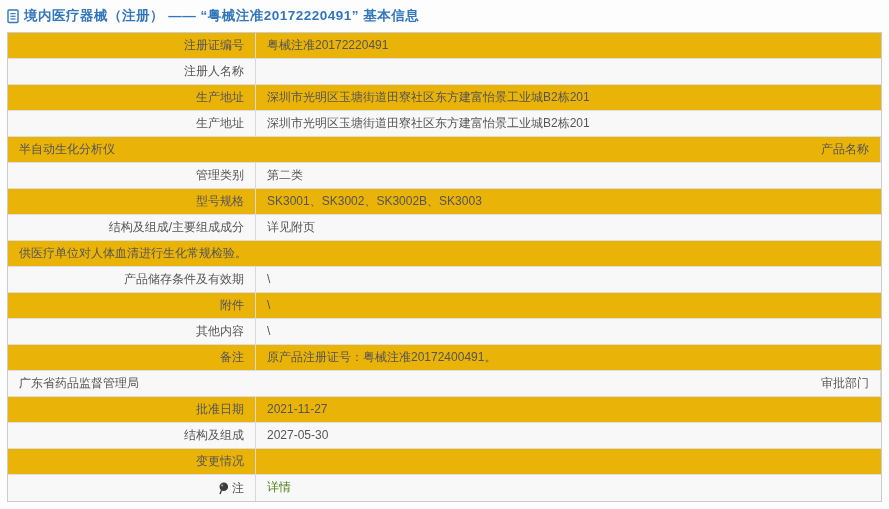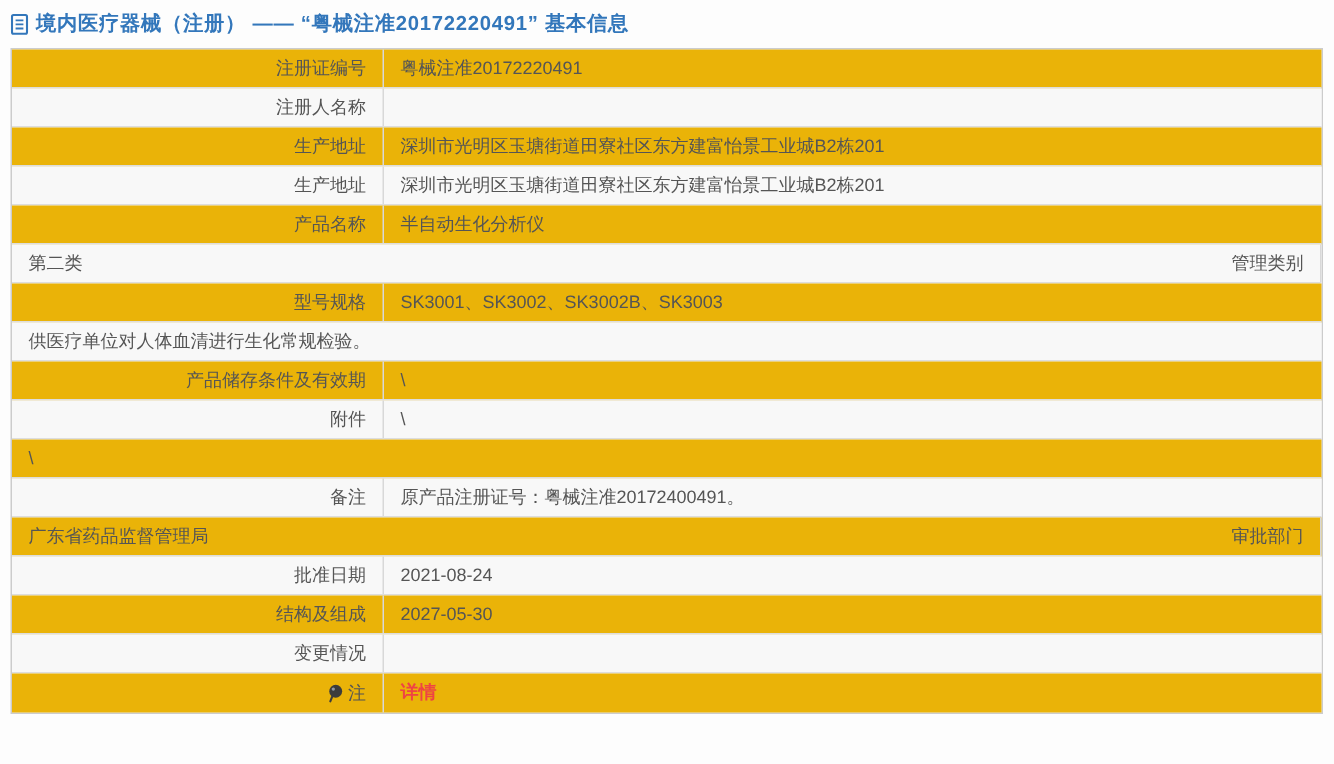--- a/index.html
+++ b/index.html
@@ -55,24 +55,23 @@
     display: flex;
     justify-content: flex-end;
     align-items: center;
     gap: 2px;
   }
   .cell.value {
     flex: 1;
     padding-left: 11px;
   }
   .link {
-    color: #ef4444;
+    color: #4d7c0f;
     text-decoration: none;
     cursor: pointer;
-    font-weight: bold;
   }
   .note-icon { display: inline-flex; align-items: center; margin-right: 1px; }
 </style>
 </head>
 <body>
 
 <div class="page">
 
   <div class="header">
     <span class="doc-icon">
@@ -101,66 +100,71 @@
       <div class="cell label">生产地址</div>
       <div class="cell value">深圳市光明区玉塘街道田寮社区东方建富怡景工业城B2栋201</div>
     </div>
 
     <div class="row">
       <div class="cell label">生产地址</div>
       <div class="cell value">深圳市光明区玉塘街道田寮社区东方建富怡景工业城B2栋201</div>
     </div>
 
     <div class="row">
+      <div class="cell value">半自动生化分析仪</div>
       <div class="cell label">产品名称</div>
-      <div class="cell value">半自动生化分析仪</div>
     </div>
 
     <div class="row">
+      <div class="cell label">管理类别</div>
       <div class="cell value">第二类</div>
-      <div class="cell label">管理类别</div>
     </div>
 
     <div class="row">
       <div class="cell label">型号规格</div>
       <div class="cell value">SK3001、SK3002、SK3002B、SK3003</div>
     </div>
 
+    <div class="row">
+      <div class="cell label">结构及组成/主要组成成分</div>
+      <div class="cell value">详见附页</div>
+    </div>
 
     <div class="row">
       <div class="cell value">供医疗单位对人体血清进行生化常规检验。</div>
     </div>
 
     <div class="row">
       <div class="cell label">产品储存条件及有效期</div>
       <div class="cell value">\</div>
     </div>
 
     <div class="row">
       <div class="cell label">附件</div>
       <div class="cell value">\</div>
     </div>
 
     <div class="row">
+      <div class="cell label">其他内容</div>
       <div class="cell value">\</div>
     </div>
 
     <div class="row">
       <div class="cell label">备注</div>
       <div class="cell value">原产品注册证号：粤械注准20172400491。</div>
     </div>
 
     <div class="row">
       <div class="cell value">广东省药品监督管理局</div>
       <div class="cell label">审批部门</div>
     </div>
 
     <div class="row">
       <div class="cell label">批准日期</div>
-      <div class="cell value">2021-08-24</div>
+      <div class="cell value">2021-11-27</div>
     </div>
 
     <div class="row">
       <div class="cell label">结构及组成</div>
       <div class="cell value">2027-05-30</div>
     </div>
 
     <div class="row">
       <div class="cell label">变更情况</div>
       <div class="cell value"></div>

